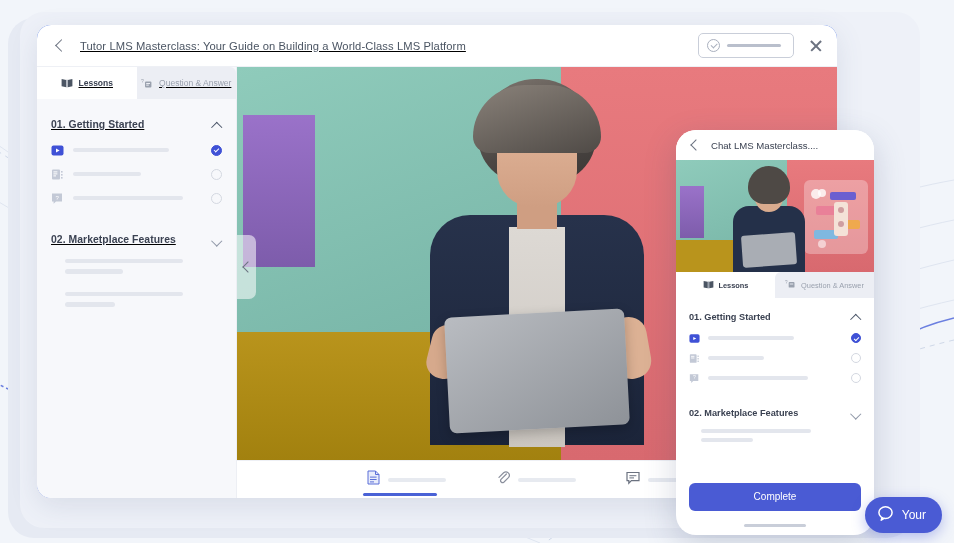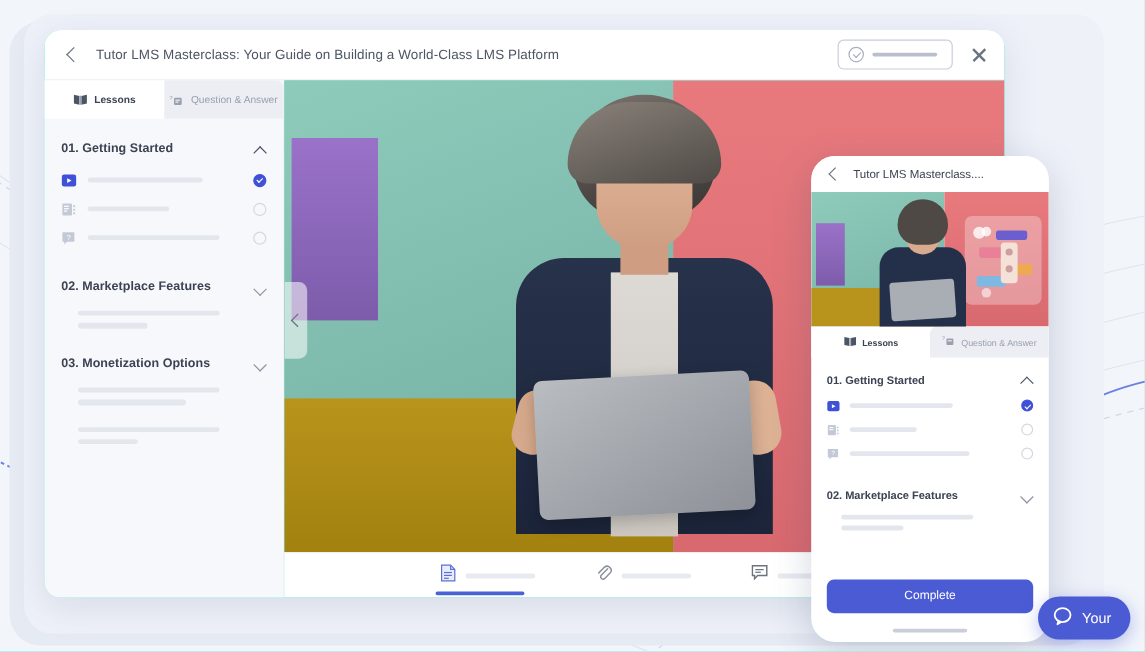--- a/index.html
+++ b/index.html
@@ -27,26 +27,27 @@
     width: 900px; height: 516px;
     background: #eef1f8;
     border-radius: 24px;
   }
 
   
   .window {
     position: absolute;
     left: 37px; top: 25px;
     width: 800px; height: 473px;
-    background: #5eead4;
+    background: #1d4ed8;
     border-radius: 14px;
     box-shadow: 0 8px 28px rgba(70,85,120,.13);
     overflow: hidden;
     display: flex;
     flex-direction: column;
+    text-decoration: underline;
   }
   .win-header {
     height: 42px;
     flex: 0 0 42px;
     display: flex;
     align-items: center;
     padding: 0 12px 0 14px;
     background: #fff;
     border-bottom: 1px solid #eef0f5;
   }
@@ -579,28 +580,20 @@
 
         <div class="section" style="margin-top:18px">
           <div class="section-head">
             <span class="section-title">02. Marketplace Features</span>
             <span class="chev"></span>
           </div>
           <div class="sk-bar" style="width:118px"></div>
           <div class="sk-bar" style="width:58px"></div>
         </div>
 
-        <div class="section" style="margin-top:18px">
-          <div class="section-head">
-            <span class="section-title">03. Monetization Options</span>
-            <span class="chev"></span>
-          </div>
-          <div class="sk-bar" style="width:118px"></div>
-          <div class="sk-bar" style="width:90px"></div>
-        </div>
 
         <div class="section" style="margin-top:18px">
           <div class="sk-bar" style="width:118px"></div>
           <div class="sk-bar" style="width:50px"></div>
         </div>
 
       </div>
     </div>
 
     <div class="main">
@@ -666,21 +659,21 @@
         </div>
       </div>
     </div>
 
   </div>
 </div>
 
 <div class="phone">
   <div class="ph-header">
     <span class="ph-chev"></span>
-    <span class="ph-title">Tutor LMS Masterclass....</span>
+    <span class="ph-title">Chat LMS Masterclass....</span>
   </div>
 
   <div class="ph-hero">
     <div class="ph-teal"></div>
     <div class="ph-coral"></div>
     <div class="ph-gold"></div>
     <div class="ph-purple"></div>
     <div class="ph-card">
       <svg width="64" height="74" viewBox="0 0 64 74">
         <circle cx="12" cy="14" r="5" fill="rgba(255,255,255,.8)"></circle>

